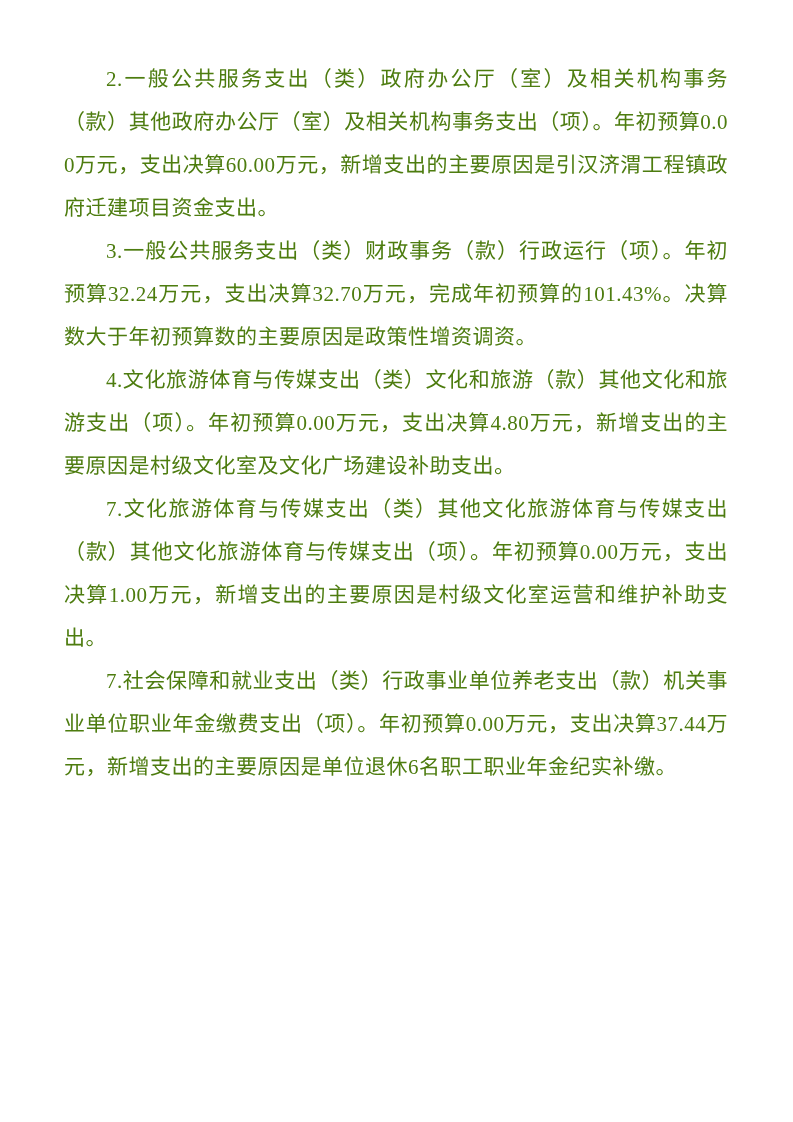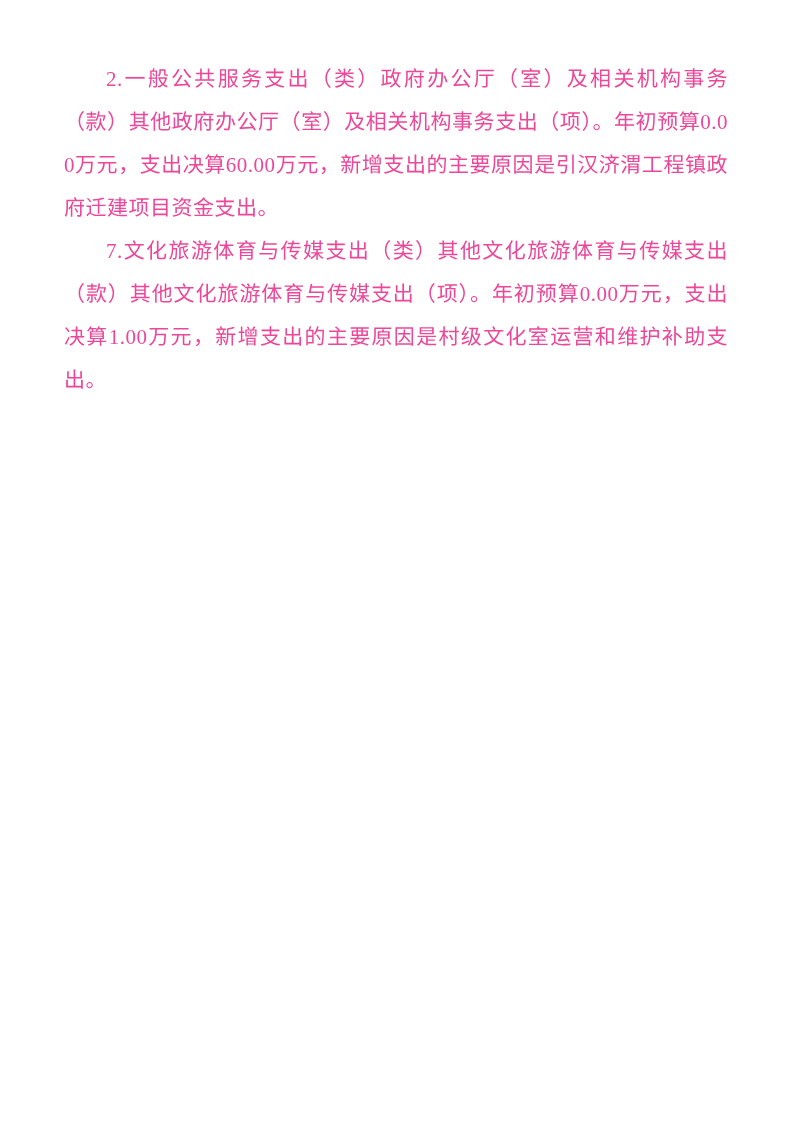--- a/index.html
+++ b/index.html
@@ -13,30 +13,33 @@
     width: 793px;
     height: 1122px;
     margin: 0 auto;
     background: #ffffff;
     box-sizing: border-box;
     padding: 58px 65px 6px 64px;
     overflow: hidden;
     font-family: "Liberation Serif", "DejaVu Serif", serif;
     font-size: 21px;
     line-height: 43px;
-    color: #ec4899;
+    color: #4d7c0f;
   }
   .para {
     margin: 0;
     text-indent: 2em;
     text-align: justify;
     text-align-last: left;
     word-break: break-all;
     letter-spacing: 0.5px;
   }
 </style>
 </head>
 <body>
 
 <div class="page">
   <p class="para">2.一般公共服务支出（类）政府办公厅（室）及相关机构事务（款）其他政府办公厅（室）及相关机构事务支出（项）。年初预算0.00万元，支出决算60.00万元，新增支出的主要原因是引汉济渭工程镇政府迁建项目资金支出。</p>
+  <p class="para">3.一般公共服务支出（类）财政事务（款）行政运行（项）。年初预算32.24万元，支出决算32.70万元，完成年初预算的101.43%。决算数大于年初预算数的主要原因是政策性增资调资。</p>
+  <p class="para">4.文化旅游体育与传媒支出（类）文化和旅游（款）其他文化和旅游支出（项）。年初预算0.00万元，支出决算4.80万元，新增支出的主要原因是村级文化室及文化广场建设补助支出。</p>
   <p class="para">7.文化旅游体育与传媒支出（类）其他文化旅游体育与传媒支出（款）其他文化旅游体育与传媒支出（项）。年初预算0.00万元，支出决算1.00万元，新增支出的主要原因是村级文化室运营和维护补助支出。</p>
+  <p class="para">7.社会保障和就业支出（类）行政事业单位养老支出（款）机关事业单位职业年金缴费支出（项）。年初预算0.00万元，支出决算37.44万元，新增支出的主要原因是单位退休6名职工职业年金纪实补缴。</p>
 </div>
 
 </body></html>

